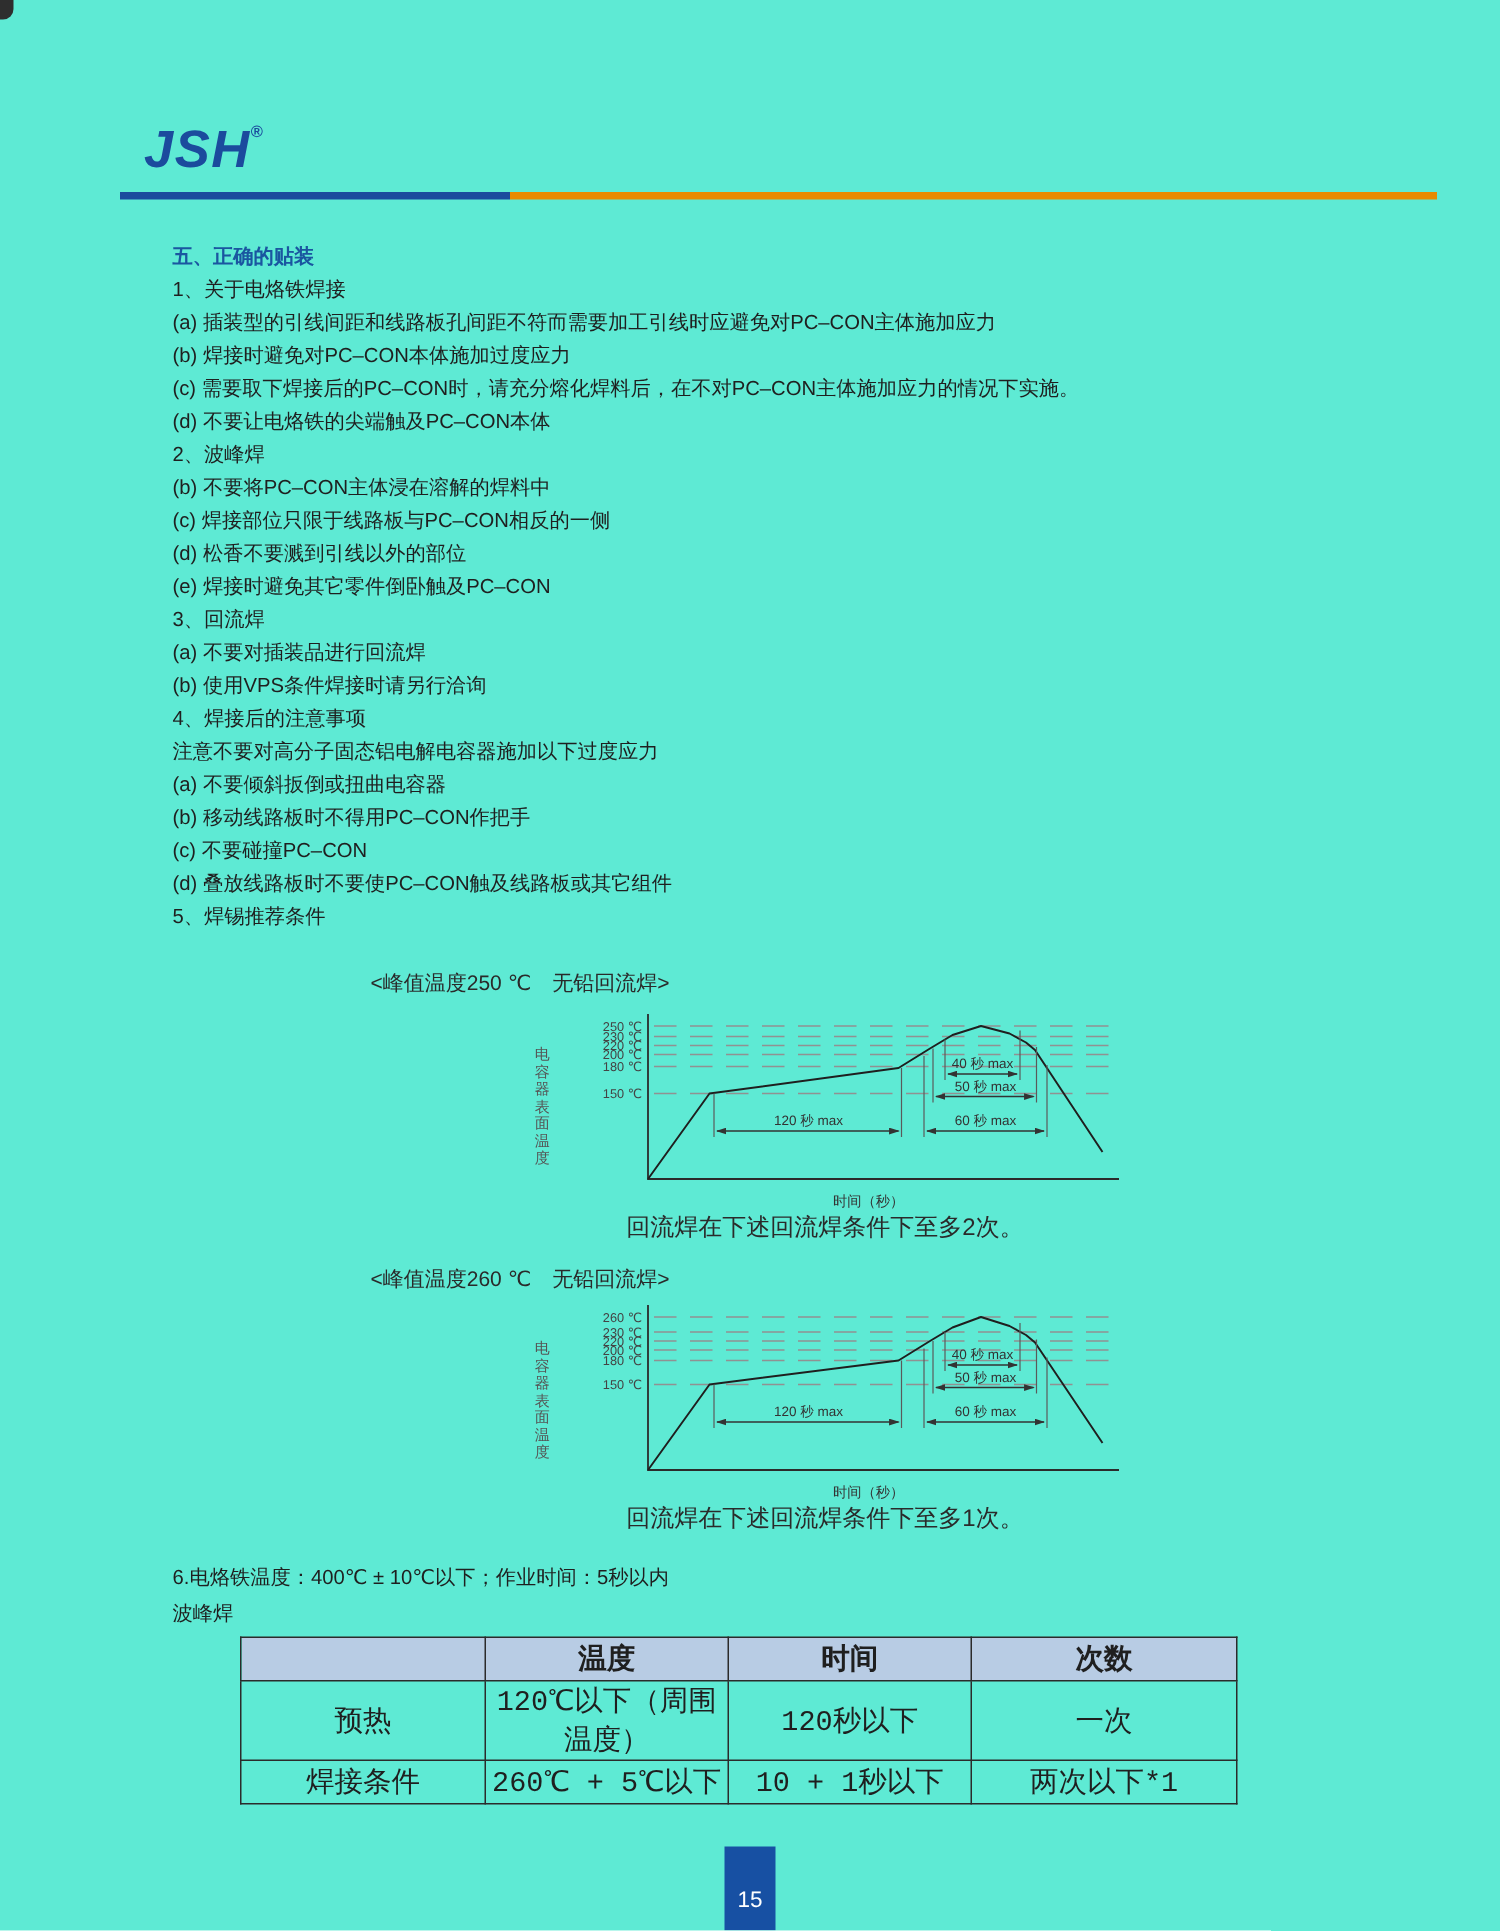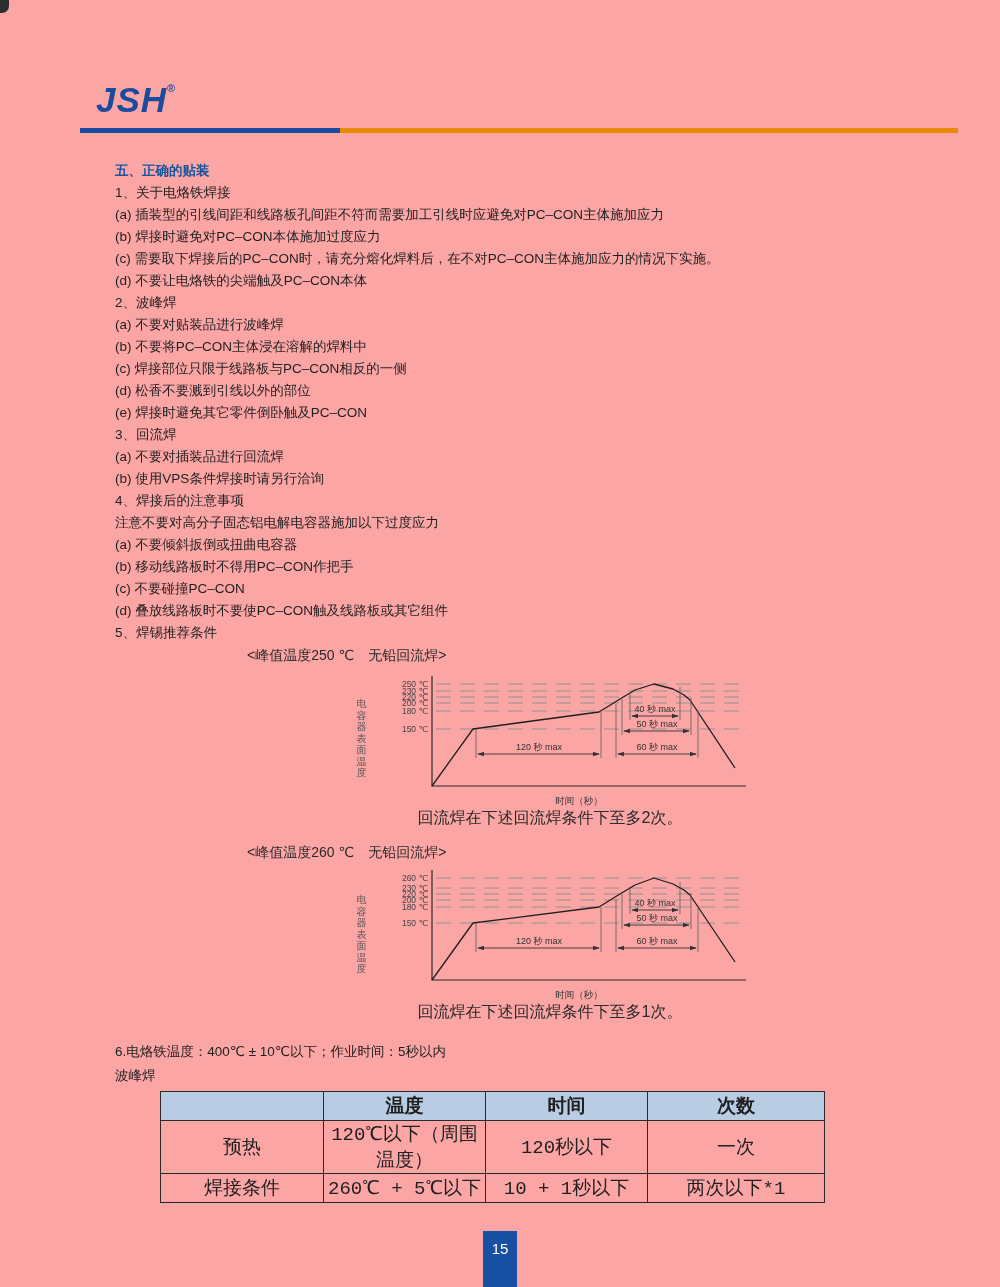--- a/index.html
+++ b/index.html
@@ -1,17 +1,17 @@
 <!DOCTYPE html>
 <html><head>
 <meta charset="utf-8">
 <style>
   html,body { margin:0; padding:0; background:#ffffff; }
   .page {
-    position:relative; width:1000px; height:1287px; background:#fca5a5;
+    position:relative; width:1000px; height:1287px; background:#5eead4;
     overflow:hidden; font-family:"Liberation Sans","DejaVu Sans",sans-serif;
     color:#1f1f1f;
   }
   .corner-artifact { position:absolute; left:0; top:0; width:9px; height:13px; background:#2e2e2e; border-radius:0 0 7px 0; }
 
   .logo { position:absolute; left:96px; top:80px; font-size:35px; font-weight:bold; font-style:italic; color:#1b4b9d; letter-spacing:1px; }
   .logo .reg { font-size:11px; font-style:normal; vertical-align:20px; letter-spacing:0; }
 
   .divider { position:absolute; top:128px; left:80px; width:878px; height:5px; }
   .divider .seg-blue   { position:absolute; left:0;     top:0; width:260px; height:5px; background:#1b4b9d; }
@@ -38,21 +38,21 @@
   .cond-line2 { position:absolute; left:115px; top:1067px; font-size:13.5px; }
 
   .wave-table { position:absolute; left:160px; top:1091px; width:660px; border-collapse:collapse; font-size:19px; table-layout:fixed;font-family:Liberation Mono, monospace; }
   .wave-table th, .wave-table td { border:1.6px solid #2b2b2b; text-align:center; height:28px; padding:0; overflow:hidden; }
   .wave-table th { background:#b8cce4; font-weight:bold; }
   .wave-table .c0 { width:162px; } .wave-table .c1 { width:161px; }
   .wave-table .c2 { width:161px; } .wave-table .c3 { width:176px; }
 
   .footnote { position:absolute; left:115px; top:1180px; font-size:13.5px; }
 
-  .page-num-box { position:absolute; left:483px; top:1231px; width:34px; height:56px; background:#1750a3; color:#ffffff; font-size:15px; text-align:center; box-sizing:border-box; padding-top:9px; }
+  .page-num-box { position:absolute; left:483px; top:1231px; width:34px; height:56px; background:#1750a3; color:#ffffff; font-size:15px; text-align:center; box-sizing:border-box; padding-top:27px; }
 </style>
 </head>
 <body>
 
 <div class="page">
 
   <div class="corner-artifact"></div>
 
   <div class="logo"><span>JSH</span><span class="reg">®</span></div>
   <div class="divider">
@@ -61,21 +61,20 @@
   </div>
 
   <div class="content-lines">
     <div class="section-heading">五、正确的贴装</div>
     <div>1、关于电烙铁焊接</div>
     <div>(a) 插装型的引线间距和线路板孔间距不符而需要加工引线时应避免对PC–CON主体施加应力</div>
     <div>(b) 焊接时避免对PC–CON本体施加过度应力</div>
     <div>(c) 需要取下焊接后的PC–CON时，请充分熔化焊料后，在不对PC–CON主体施加应力的情况下实施。</div>
     <div>(d) 不要让电烙铁的尖端触及PC–CON本体</div>
     <div>2、波峰焊</div>
-    <div>(a) 不要对贴装品进行波峰焊</div>
     <div>(b) 不要将PC–CON主体浸在溶解的焊料中</div>
     <div>(c) 焊接部位只限于线路板与PC–CON相反的一侧</div>
     <div>(d) 松香不要溅到引线以外的部位</div>
     <div>(e) 焊接时避免其它零件倒卧触及PC–CON</div>
     <div>3、回流焊</div>
     <div>(a) 不要对插装品进行回流焊</div>
     <div>(b) 使用VPS条件焊接时请另行洽询</div>
     <div>4、焊接后的注意事项</div>
     <div>注意不要对高分子固态铝电解电容器施加以下过度应力</div>
     <div>(a) 不要倾斜扳倒或扭曲电容器</div>

